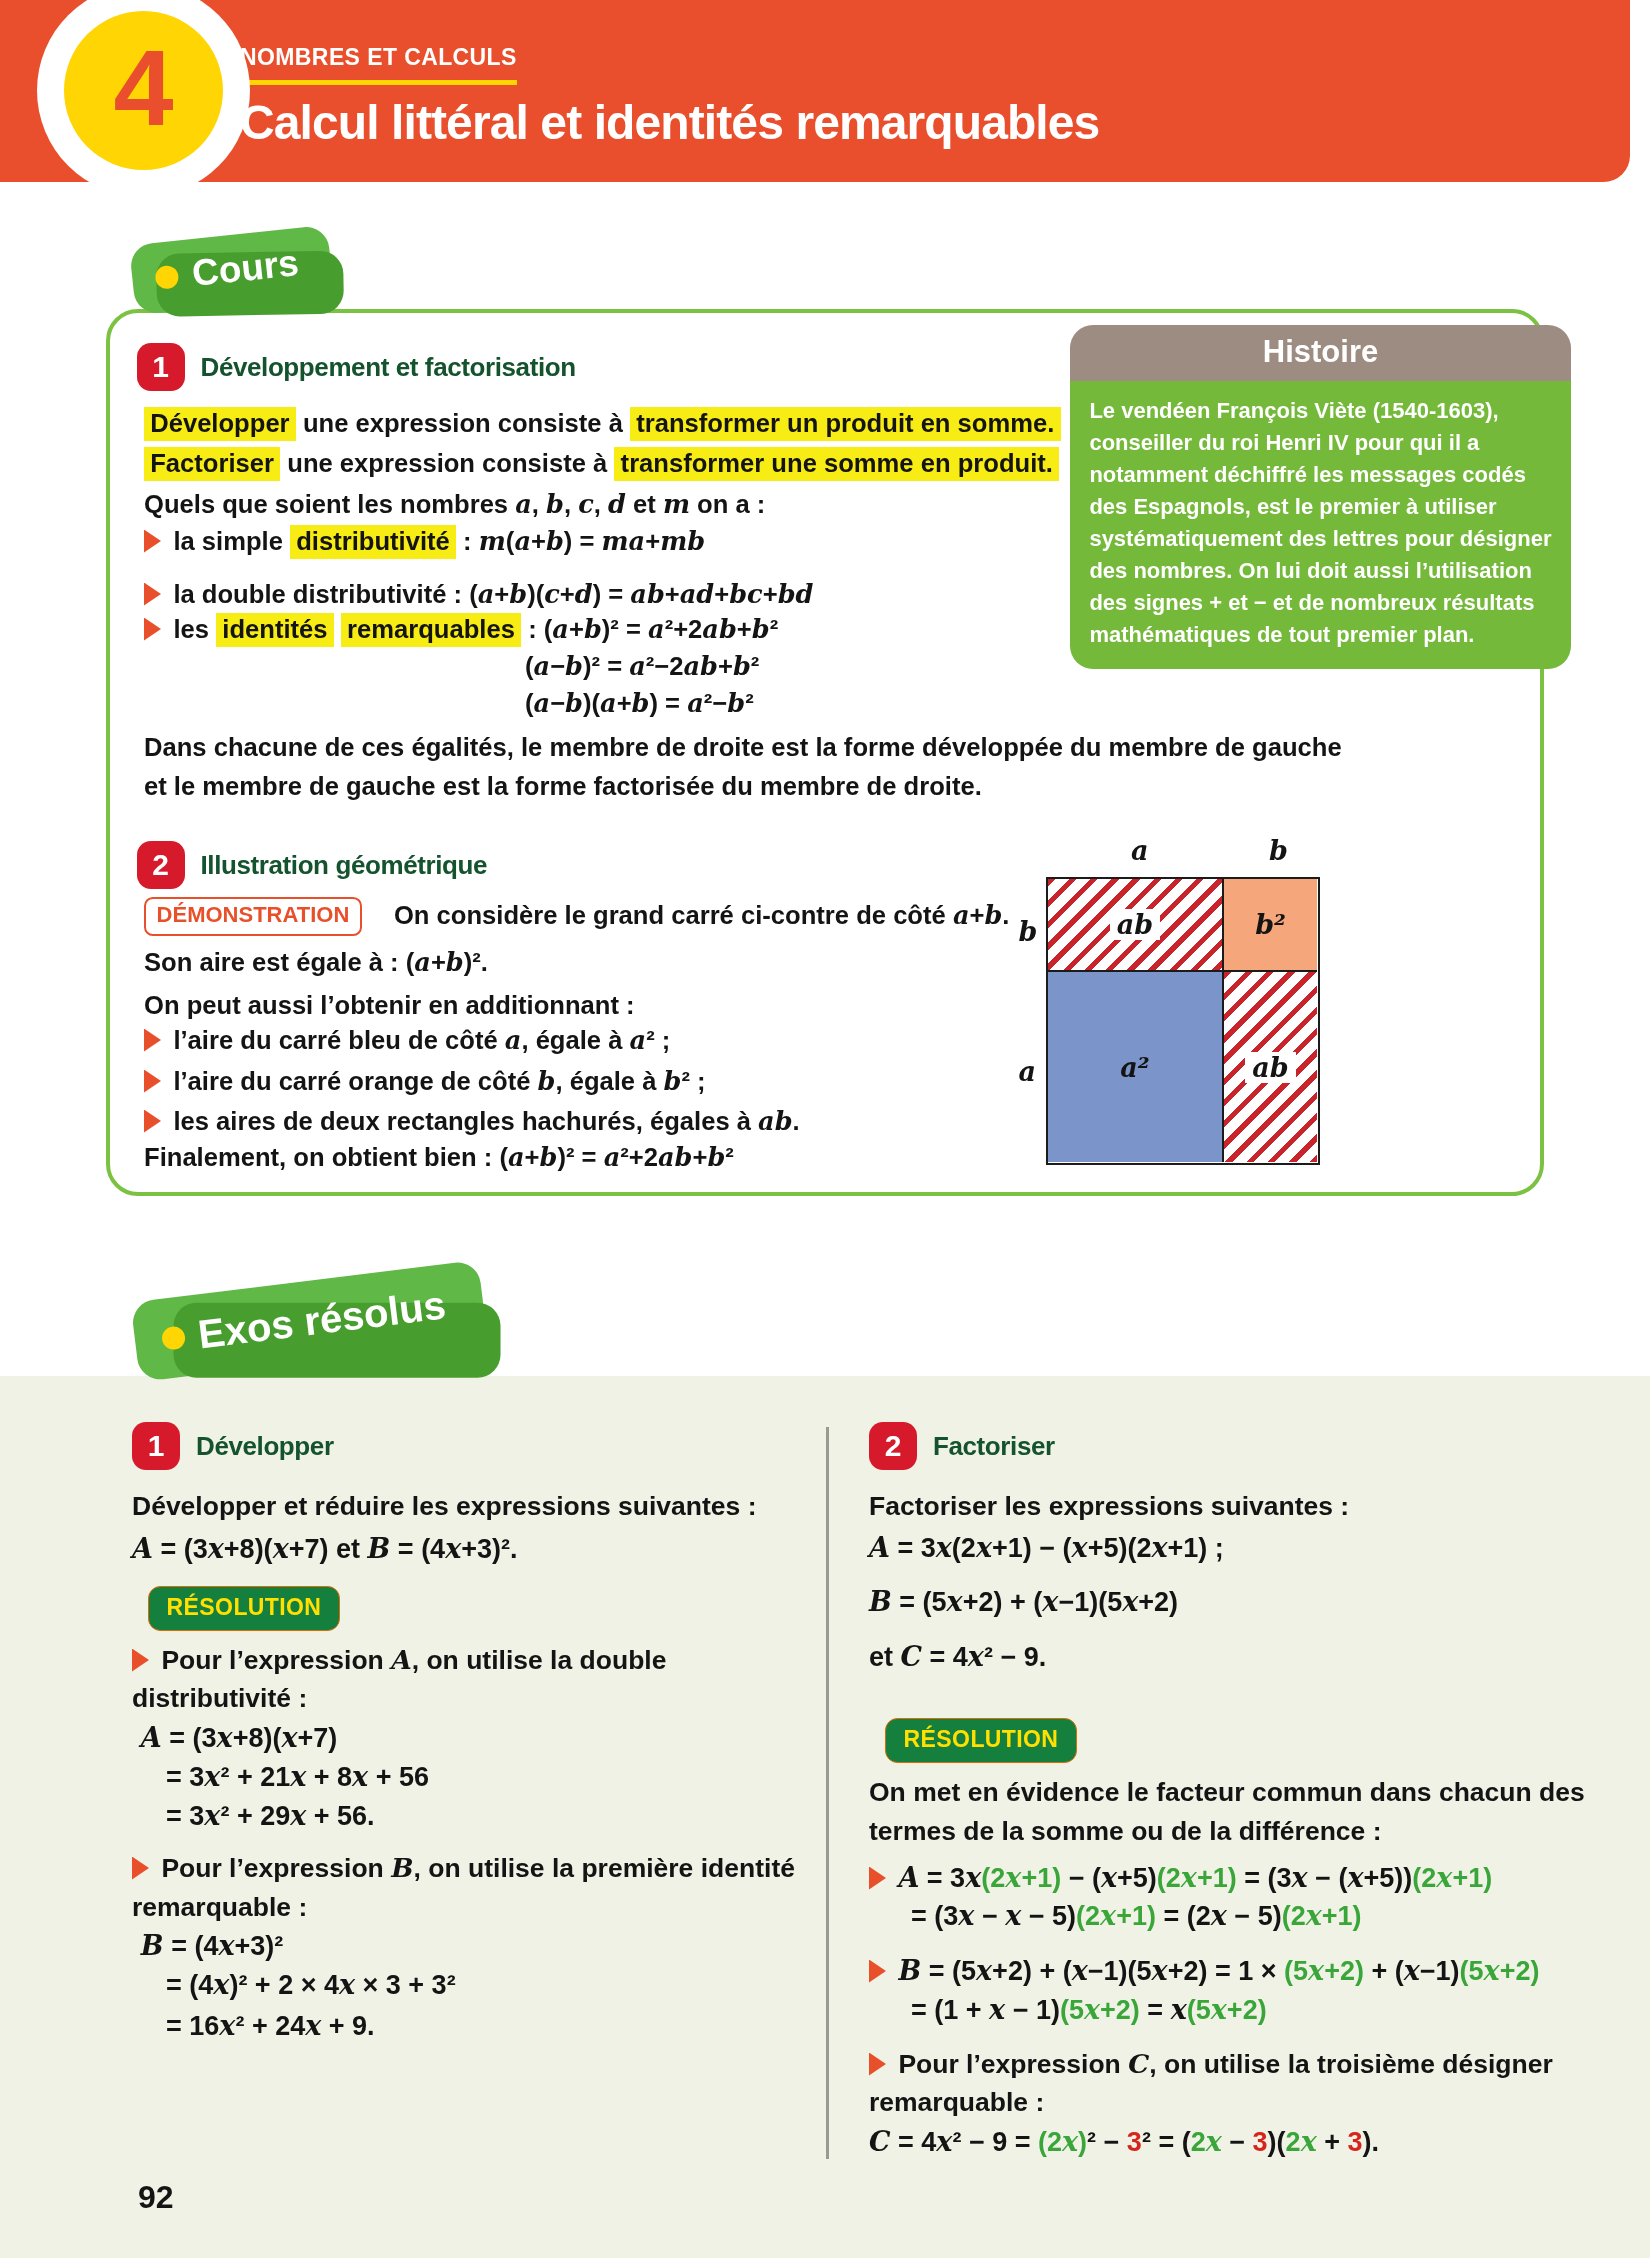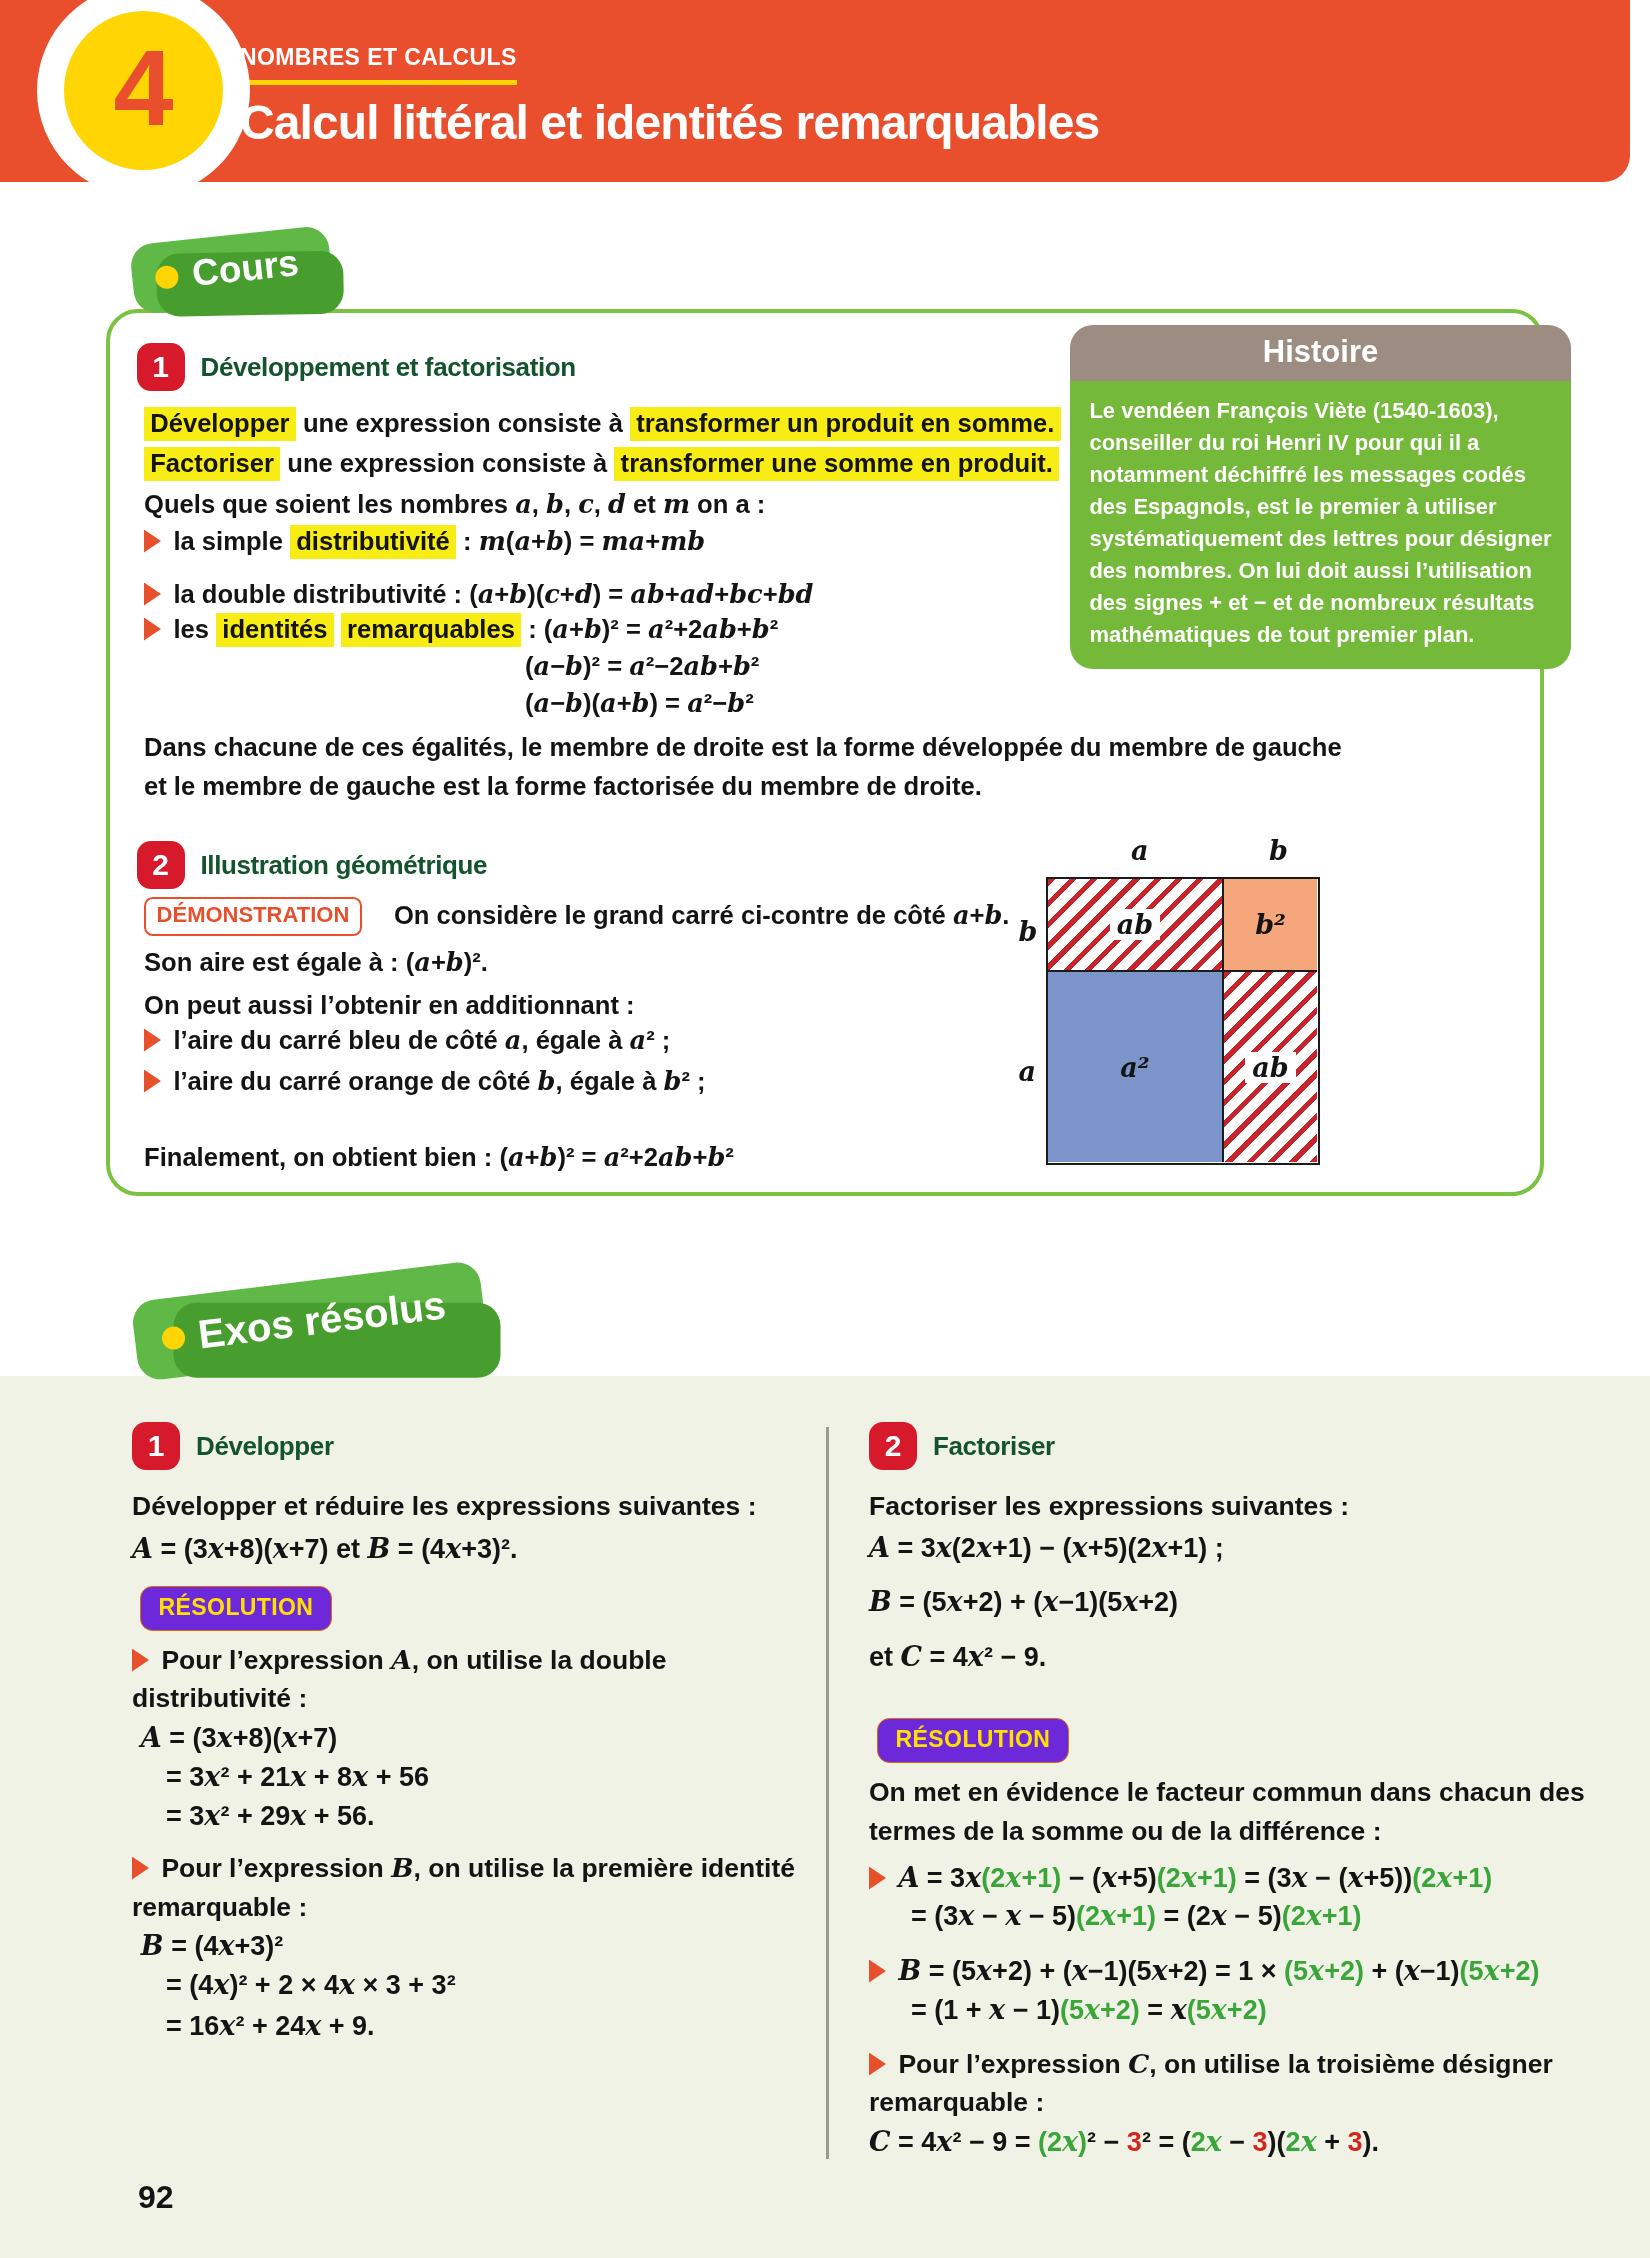--- a/index.html
+++ b/index.html
@@ -79,21 +79,21 @@
   .cell-a2 { background:#7B94C9; }
 
   
   .exos-panel { position:absolute; left:0; top:1376px; width:1651px; height:882px; background:#F1F2E6; }
   .divider { position:absolute; left:826px; top:51px; width:2.6px; height:732px; background:#9A9A92; }
   .exo { position:absolute; top:46px; }
   .exo-left { left:132px; width:697px; }
   .exo-right { left:869px; width:732px; }
   .exo .ln { left:0; font-size:26.5px; }
   .exo .eq { font-size:27px; }
-  .res-badge { position:absolute; left:8px; display:inline-block; background:#6d28d9; color:#FFE000;
+  .res-badge { position:absolute; left:16px; display:inline-block; background:#15803d; color:#FFE000;
     border:1.8px solid #E06B00; border-radius:12.4px; padding:7px 17.6px 8.8px; font-size:23px;
     font-weight:800; letter-spacing:0.4px; white-space:nowrap; }
   .page-number { position:absolute; left:138px; top:2179px; font-size:32px; font-weight:800; color:#141414; }
 </style>
 </head>
 <body>
 
 <div class="page">
 
   <header class="chapter-header">
@@ -132,20 +132,21 @@
 
     <div class="sec-head" style="top:528px">
       <span class="numbadge">2</span>
       <span class="sec-title">Illustration géométrique</span>
     </div>
     <div class="ln" style="top:584px"><span class="demo-badge">DÉMONSTRATION</span><span><span class="sg-t">On considère le grand carré ci-contre de côté </span><span class="sg-m"><i>a</i>+<i>b</i></span><span class="sg-t">.</span></span></div>
     <div class="ln" style="top:633px"><span class="sg-t">Son aire est égale à : </span><span class="sg-m">(<i>a</i>+<i>b</i>)²</span><span class="sg-t">.</span></div>
     <div class="ln" style="top:676px"><span class="sg-t">On peut aussi l’obtenir en additionnant :</span></div>
     <div class="ln" style="top:711px"><span class="tri"></span><span><span class="sg-t">l’aire du carré bleu de côté </span><span class="sg-m"><i>a</i></span><span class="sg-t">, égale à </span><span class="sg-m"><i>a</i>²</span><span class="sg-t"> ;</span></span></div>
     <div class="ln" style="top:752px"><span class="tri"></span><span><span class="sg-t">l’aire du carré orange de côté </span><span class="sg-m"><i>b</i></span><span class="sg-t">, égale à </span><span class="sg-m"><i>b</i>²</span><span class="sg-t"> ;</span></span></div>
+    <div class="ln" style="top:792px"><span class="tri"></span><span><span class="sg-t">les aires de deux rectangles hachurés, égales à </span><span class="sg-m"><i>ab</i></span><span class="sg-t">.</span></span></div>
     <div class="ln" style="top:828px"><span class="sg-t">Finalement, on obtient bien : </span><span class="sg-m">(<i>a</i>+<i>b</i>)² = <i>a</i>²+2<i>ab</i>+<i>b</i>²</span></div>
   </section>
 
   <aside class="histoire">
     <div class="histoire-head">Histoire</div>
     <div class="histoire-body">Le vendéen François Viète (1540-1603), conseiller du roi Henri IV pour qui il a notamment déchiffré les messages codés des Espagnols, est le premier à utiliser systématiquement des lettres pour désigner des nombres. On lui doit aussi l’utilisation des signes + et − et de nombreux résultats mathématiques de tout premier plan.</div>
   </aside>
 
   <figure class="diagram">
     <span class="dg-lbl" style="left:116px; top:0">a</span>

